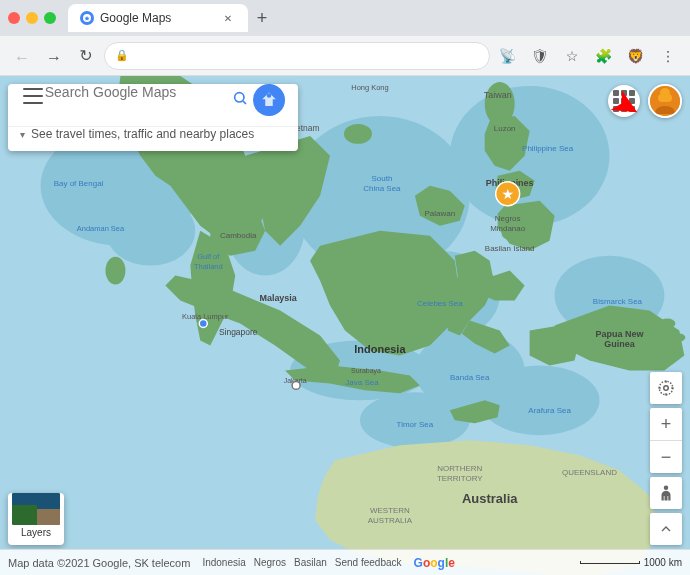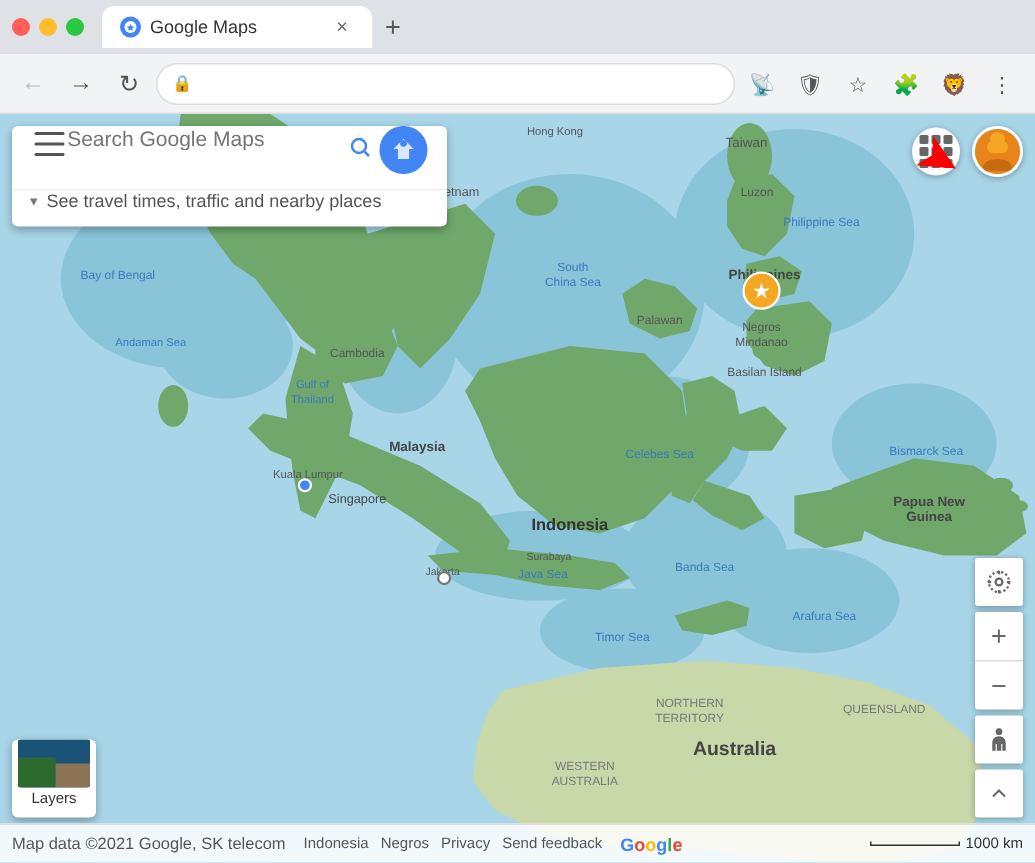--- a/index.html
+++ b/index.html
@@ -598,21 +598,21 @@
           </svg>
         </div>
         <span class="layers-label">Layers</span>
       </div>
 
       <div class="bottom-bar">
         <span style="font-size:11px;color:#555;">Map data ©2021 Google, SK telecom</span>
         <div class="bottom-bar-links">
           <a class="bottom-bar-link">Indonesia</a>
           <a class="bottom-bar-link">Negros</a>
-          <a class="bottom-bar-link">Privacy</a>
+          <a class="bottom-bar-link">Basilan</a>
           <a class="bottom-bar-link">Send feedback</a>
         </div>
 
         <div style="margin-left:4px;display:flex;align-items:center;gap:0;">
           <span style="font-size:12px;font-weight:bold;color:#4285f4;">G</span>
           <span style="font-size:12px;font-weight:bold;color:#ea4335;">o</span>
           <span style="font-size:12px;font-weight:bold;color:#fbbc05;">o</span>
           <span style="font-size:12px;font-weight:bold;color:#4285f4;">g</span>
           <span style="font-size:12px;font-weight:bold;color:#34a853;">l</span>
           <span style="font-size:12px;font-weight:bold;color:#ea4335;">e</span>

